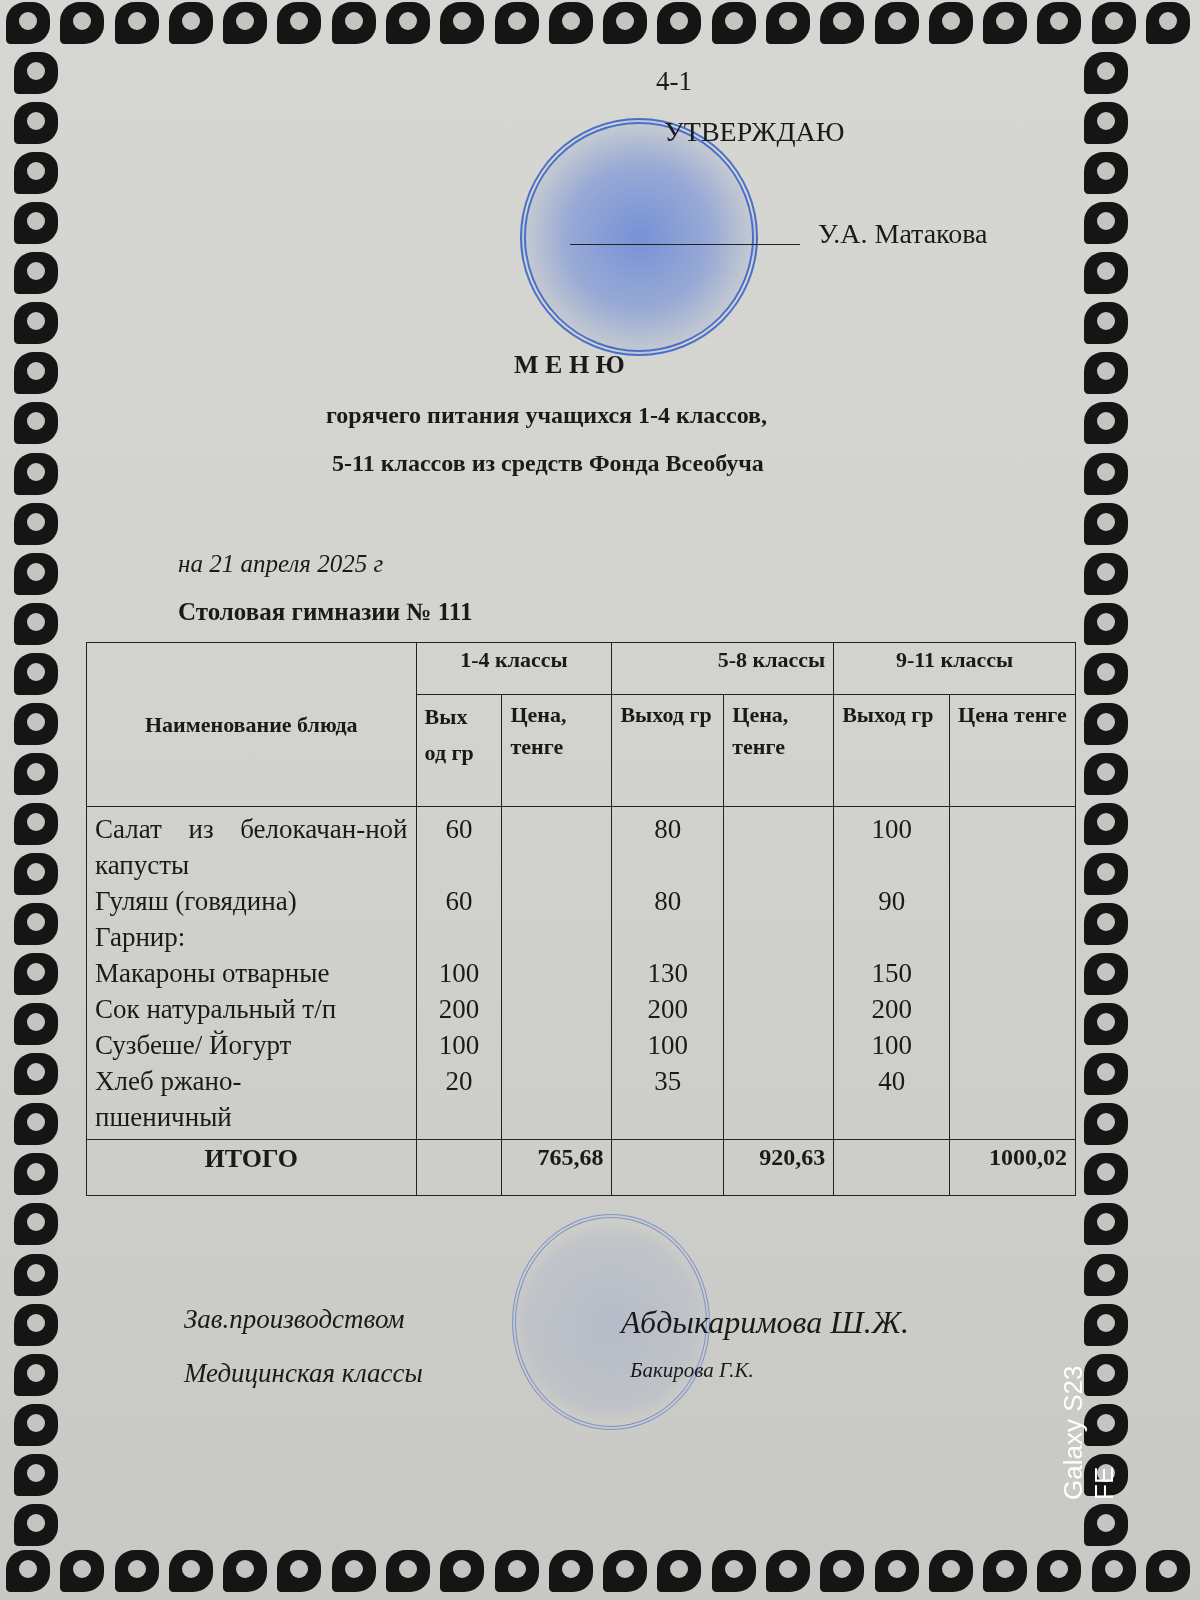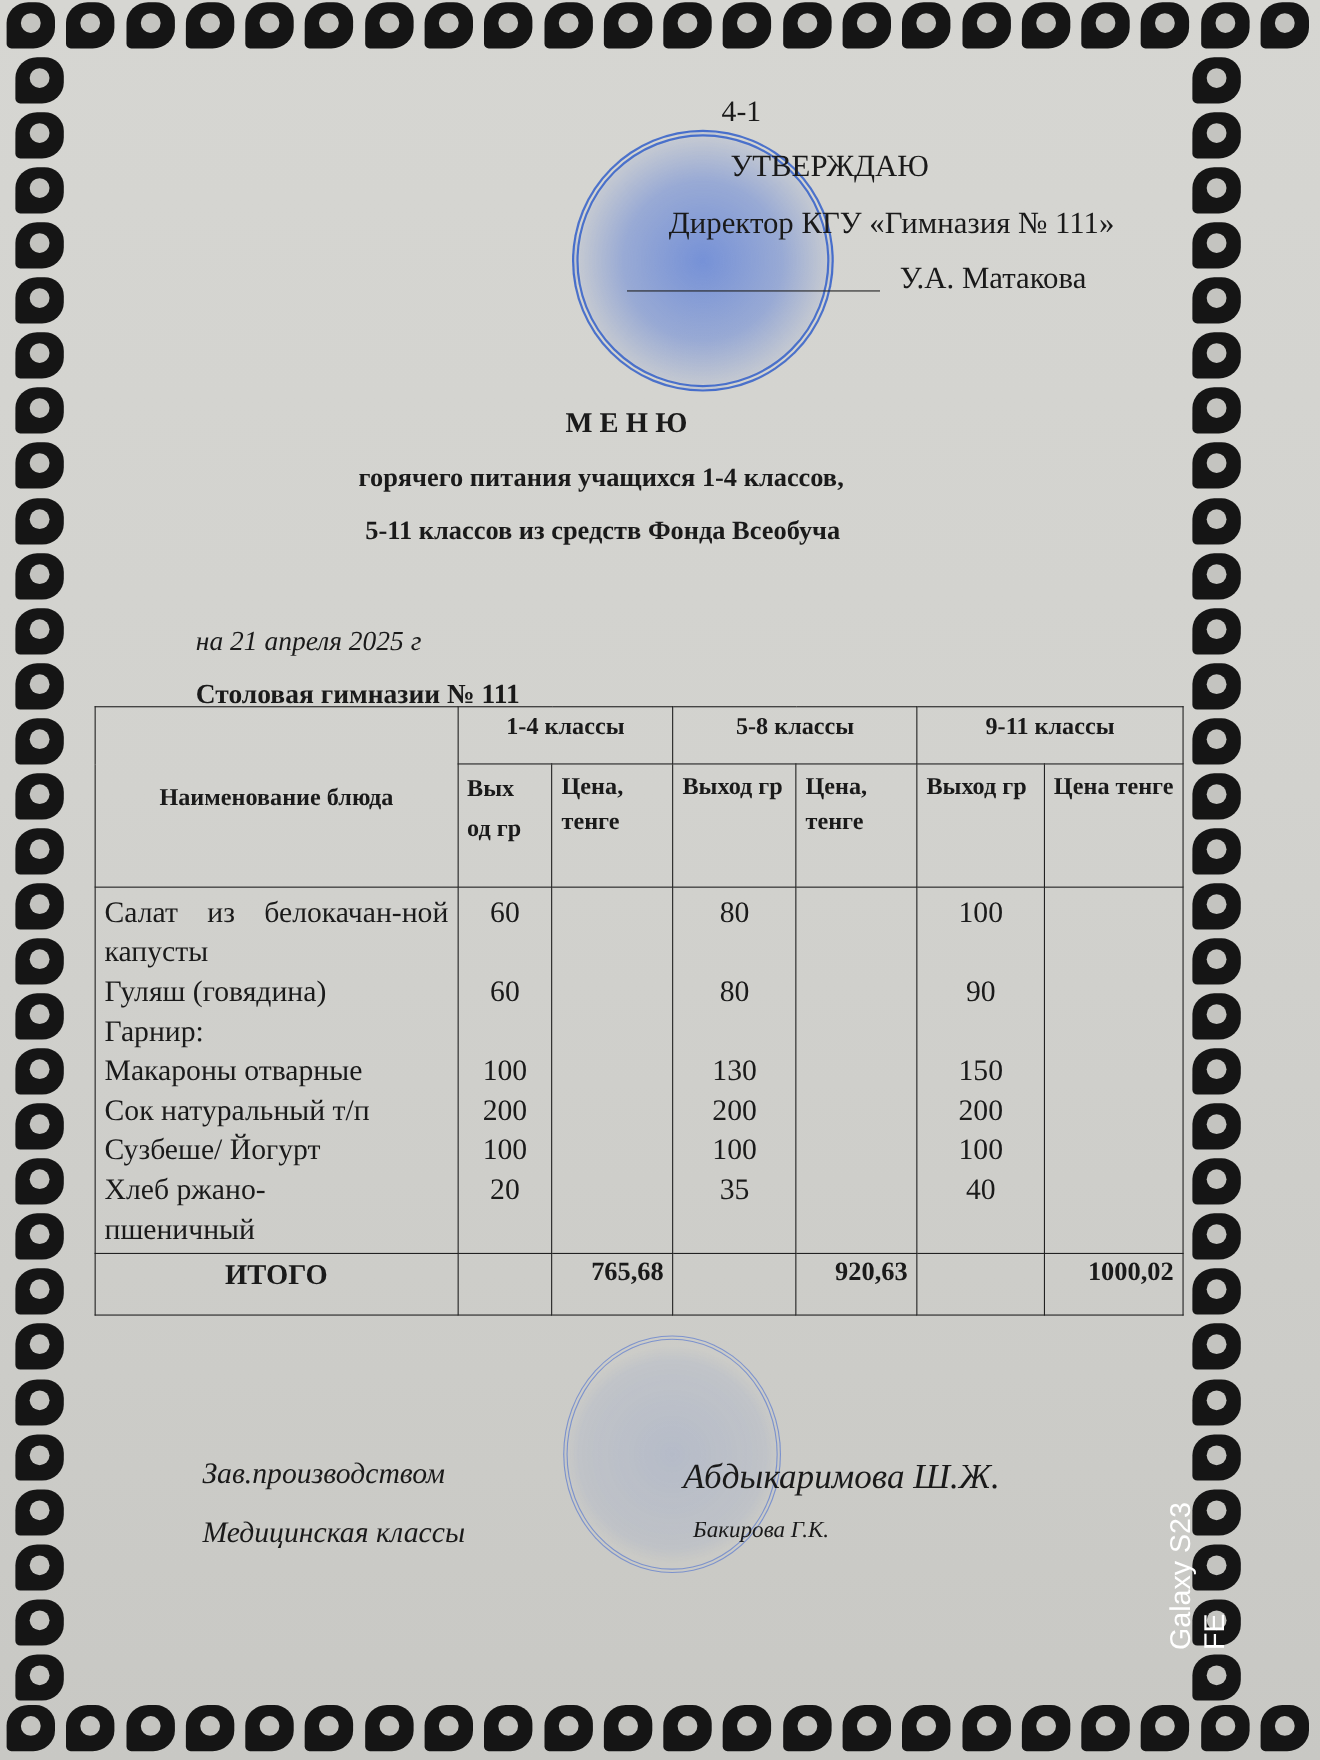--- a/index.html
+++ b/index.html
@@ -5,21 +5,21 @@
   html,body{margin:0;padding:0;}
   body{width:1200px;height:1600px;overflow:hidden;background:#c9c9c5;font-family:"Liberation Serif",serif;color:#1a1a1a;position:relative;}
   .page{position:absolute;left:0;top:0;width:1200px;height:1600px;background:linear-gradient(180deg,#d6d6d2 0%,#d2d2ce 45%,#c8c8c4 100%);}
   
   .border-row,.border-col{position:absolute;display:flex;}
   .border-row{left:0;width:1200px;height:60px;justify-content:space-between;padding:0 4px;box-sizing:border-box;}
   .border-col{flex-direction:column;width:60px;justify-content:space-between;}
   .orn{width:52px;height:48px;position:relative;flex:0 0 auto;}
   .orn::before{content:"";position:absolute;left:2px;top:2px;width:44px;height:42px;background:#151515;border-radius:45% 40% 45% 10%;}
   .orn::after{content:"";position:absolute;left:15px;top:12px;width:18px;height:18px;background:#c4c4c0;border-radius:50%;}
-  .text{position:absolute;white-space:nowrap;margin-top:20px;}
+  .text{position:absolute;white-space:nowrap;}
   .bold{font-weight:bold;}
   .italic{font-style:italic;}
   .stamp{position:absolute;border-radius:50%;border:6px double rgba(30,80,200,0.75);background:radial-gradient(circle,rgba(40,90,220,0.55) 0%,rgba(40,90,220,0.35) 45%,rgba(40,90,220,0.1) 70%,transparent 72%);}
   .stamp2{position:absolute;border-radius:50%;border:4px double rgba(60,100,210,0.55);background:radial-gradient(circle,rgba(60,100,210,0.15) 0%,rgba(60,100,210,0.08) 60%,transparent 70%);}
   table.menu{position:absolute;left:86px;top:642px;width:990px;border-collapse:collapse;font-size:22px;}
   table.menu td,table.menu th{border:1.5px solid #222;vertical-align:top;padding:4px 8px;}
   table.menu th{font-weight:bold;font-family:Liberation Serif, serif;}
   .num{text-align:center;font-size:27px;line-height:36px;}
   .dish{font-size:27px;line-height:36px;}
   .total{font-weight:bold;font-size:24px;text-align:right;}
@@ -141,21 +141,20 @@
       <div class="orn"></div>
       <div class="orn"></div>
       <div class="orn"></div>
     </div>
 
   <div class="text" style="left:656px;top:66px;font-size:27px">4-1</div>
 
   <div class="stamp" style="left:520px;top:118px;width:226px;height:226px"></div>
 
   <div class="text" style="left:664px;top:116px;font-size:28px">УТВЕРЖДАЮ</div>
-  <div class="text" style="left:608px;top:168px;font-size:28px">Директор КГУ «Гимназия № 111»</div>
   <div class="text" style="left:570px;top:212px;font-size:28px;width:230px;border-bottom:1.5px solid #222;height:32px"></div>
   <div class="text" style="left:818px;top:218px;font-size:28px">У.А. Матакова</div>
 
   <div class="text bold" style="left:514px;top:350px;font-size:26px">М Е Н Ю</div>
   <div class="text bold" style="left:326px;top:402px;font-size:24px">горячего питания учащихся 1-4 классов,</div>
   <div class="text bold" style="left:332px;top:450px;font-size:24px"><span>5-11 классов из средств </span><span style="">Фонда Всеобуча</span></div>
 
   <div class="text italic" style="left:178px;top:550px;font-size:25px">на 21 апреля  2025 г</div>
   <div class="text bold" style="left:178px;top:598px;font-size:25px">Столовая гимназии № 111</div>
 
@@ -166,21 +165,21 @@
         <col style="width:110px">
         <col style="width:112px">
         <col style="width:110px">
         <col style="width:116px">
         <col style="width:126px">
     </colgroup>
     <tbody>
         <tr style="height:52px">
       <th rowspan="2" style="vertical-align:middle;text-align:center">Наименование блюда</th>
       <th colspan="2" style="text-align:center">1-4 классы</th>
-      <th colspan="2" style="text-align:center">5-8 классы</th>
+      <th colspan="2" style="text-align:right">5-8 классы</th>
       <th colspan="2" style="text-align:center">9-11 классы</th>
     </tr>
     <tr style="height:112px">
       <th style="text-align:left;line-height:36px;width:60px;white-space:normal">Вых од гр</th>
       <th style="text-align:left;line-height:32px">Цена, тенге</th>
       <th style="text-align:left;line-height:32px">Выход гр</th>
       <th style="text-align:left;line-height:32px">Цена, тенге</th>
       <th style="text-align:left;line-height:32px">Выход гр</th>
       <th style="text-align:left;line-height:32px">Цена тенге</th>
     </tr>

